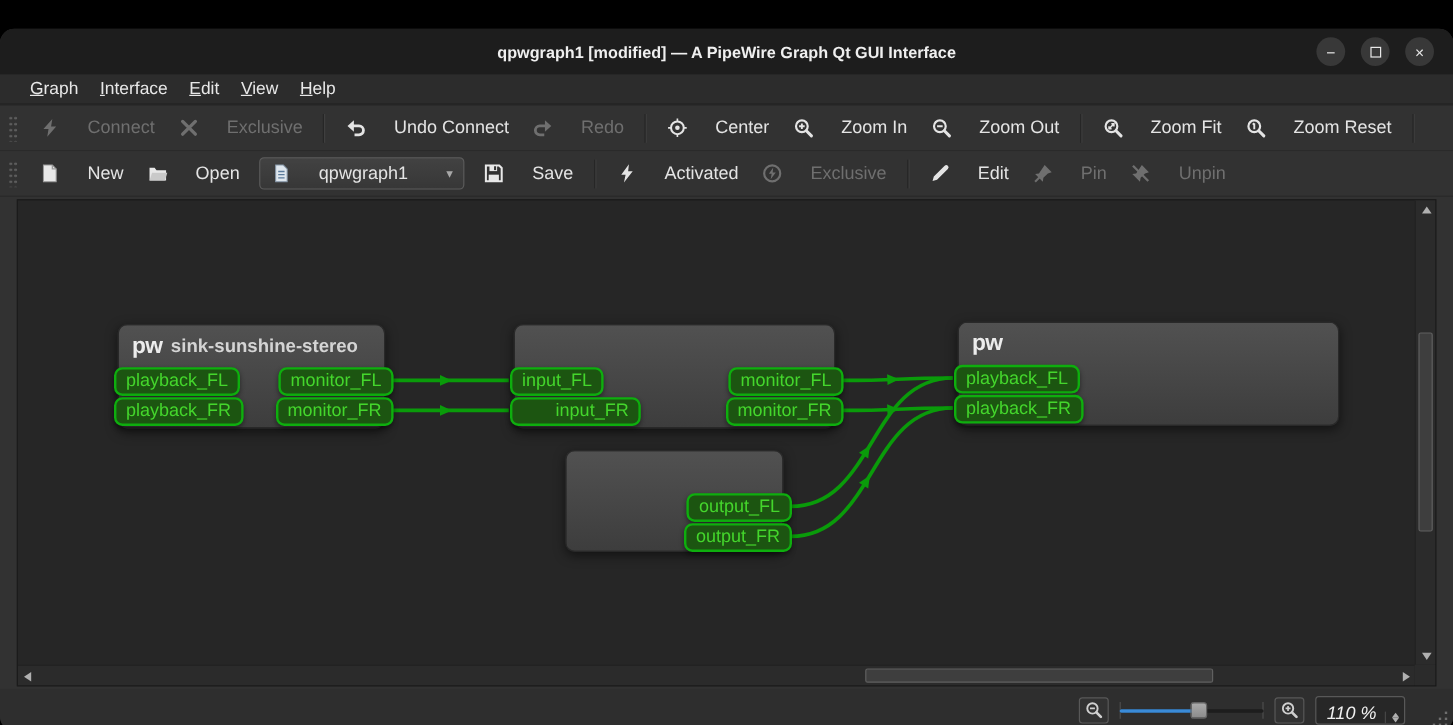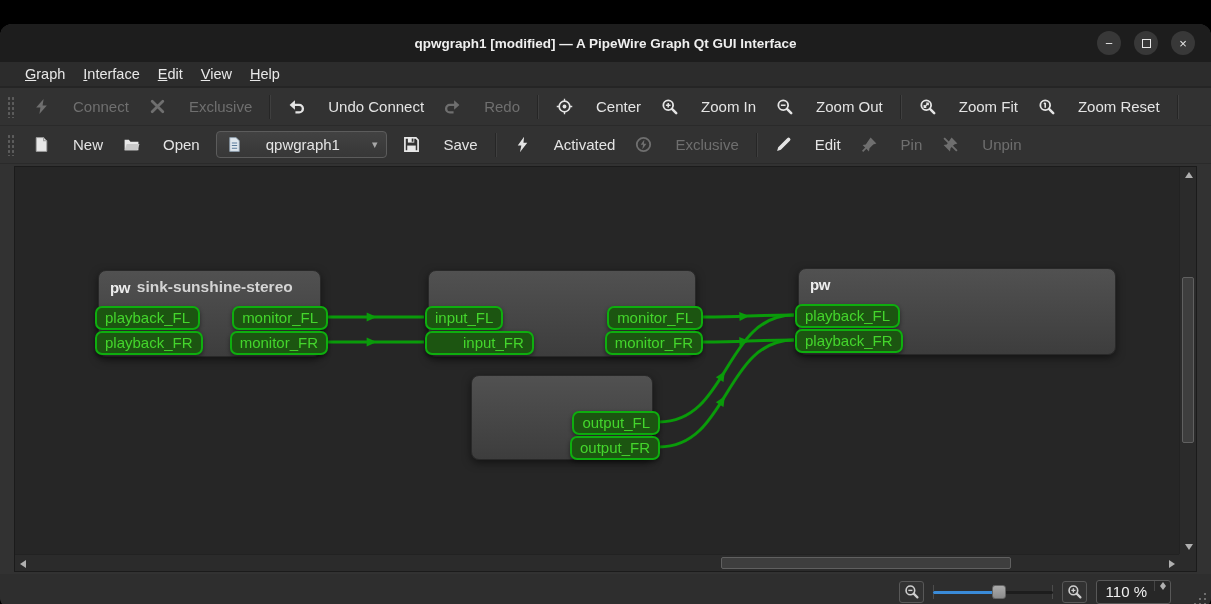--- a/index.html
+++ b/index.html
@@ -29,21 +29,21 @@
   .tb-btn.dropdown { border:1px solid #5c5c5c; border-radius:4px; background:linear-gradient(#424242,#373737); margin:0 6px; padding:4px 9px; }
   .dd-arrow { color:#a8a8a8; font-size:11px; margin-left:9px; }
 
   
   .canvas-wrap { flex:1; padding:2px 14px; }
   .canvas { position:relative; width:1183px; height:406px; background:#262626; border:1px solid #1b1b1b; }
   .edge-layer { position:absolute; inset:0; z-index:1; pointer-events:none; }
   .node { position:absolute; z-index:2; background:linear-gradient(#515151,#3d3d3d); border:1px solid #292929; border-radius:8px; box-shadow:0 3px 9px rgba(0,0,0,.5); }
   .node-header { display:flex; align-items:center; gap:7px; padding:7px 11px; color:#d4d4d4; font-weight:bold; font-size:15.5px; white-space:nowrap; overflow:hidden; }
   .node-icon { color:#ececec; flex:none; display:flex; align-items:center; }
-  .node-icon .pw { font-weight:bold; font-size:15px; letter-spacing:-0.5px; color:#ececec; }
+  .node-icon .pw { font-weight:bold; font-size:19px; letter-spacing:-0.5px; color:#ececec; }
   .node-icon svg { width:19px; height:15px; display:block; }
   .port { position:absolute; padding:2px 8px; font-size:15px; line-height:16px; white-space:nowrap;
           color:var(--port-text); background:var(--port-fill); border:2px solid var(--port-border);
           border-radius:7px; box-shadow:0 2px 4px rgba(0,0,0,.45); }
   .port.in  { left:-4px; }
   .port.out { right:-8px; }
 
   
   .vscroll { position:absolute; top:0; right:0; bottom:17px; width:17px; background:#2b2b2b; border-left:1px solid #222; z-index:3; }
   .hscroll { position:absolute; left:0; right:17px; bottom:0; height:17px; background:#2b2b2b; border-top:1px solid #222; z-index:3; }
@@ -60,21 +60,21 @@
 
   
   .statusbar { height:35px; background:#2e2e2e; display:flex; align-items:center; justify-content:flex-end; padding-right:40px; gap:9px; position:relative; flex:none; }
   .zoom-btn { width:25px; height:22px; border:1px solid #585858; border-radius:3px; background:#323232; color:#cfcfcf; display:flex; align-items:center; justify-content:center; }
   .zoom-btn svg { width:15px; height:15px; }
   .slider { position:relative; width:120px; height:20px; }
   .slider-track { position:absolute; top:9px; left:0; right:0; height:3px; background:#1d1d1d; border-radius:2px; }
   .slider-fill { position:absolute; top:9px; left:0; width:55%; height:3px; background:var(--slider-blue); border-radius:2px; }
   .slider-tick { position:absolute; top:3px; width:1px; height:14px; background:#4c4c4c; }
   .slider-handle { position:absolute; top:3px; left:calc(55% - 7px); width:14px; height:14px; background:linear-gradient(#ababab,#8b8b8b); border:1px solid #646464; border-radius:3px; z-index:1; }
-  .spinbox { display:flex; align-items:flex-start; height:24px; border:1px solid #585858; border-radius:3px; background:#272727; overflow:hidden; }
+  .spinbox { display:flex; align-items:flex-end; height:24px; border:1px solid #585858; border-radius:3px; background:#272727; overflow:hidden;font-style:italic; }
   .spin-value { color:#f0f0f0; font-size:15px; padding:2px 7px 0 9px; min-width:48px; text-align:right; }
   .spin-arrows { display:flex; flex-direction:column; border-left:1px solid #454545; width:16px; }
   .spin-btn { flex:1; display:flex; align-items:center; justify-content:center; color:#c9c9c9; }
   .spin-btn .tri { border-width:3px; }
   .spin-btn .tri.up { border-bottom-width:4px; margin-top:-2px; }
   .spin-btn .tri.down { border-top-width:4px; margin-bottom:-2px; }
   .resize-grip { position:absolute; right:5px; bottom:4px; width:14px; height:14px; }
   .resize-grip i { position:absolute; width:2px; height:2px; background:#6e6e6e;
     box-shadow:0 0 0 0 #6e6e6e, -5px 0 0 0 #6e6e6e, -10px 0 0 0 #6e6e6e, 0 -5px 0 0 #6e6e6e, -5px -5px 0 0 #6e6e6e, 0 -10px 0 0 #6e6e6e;
     right:0; bottom:0; }

